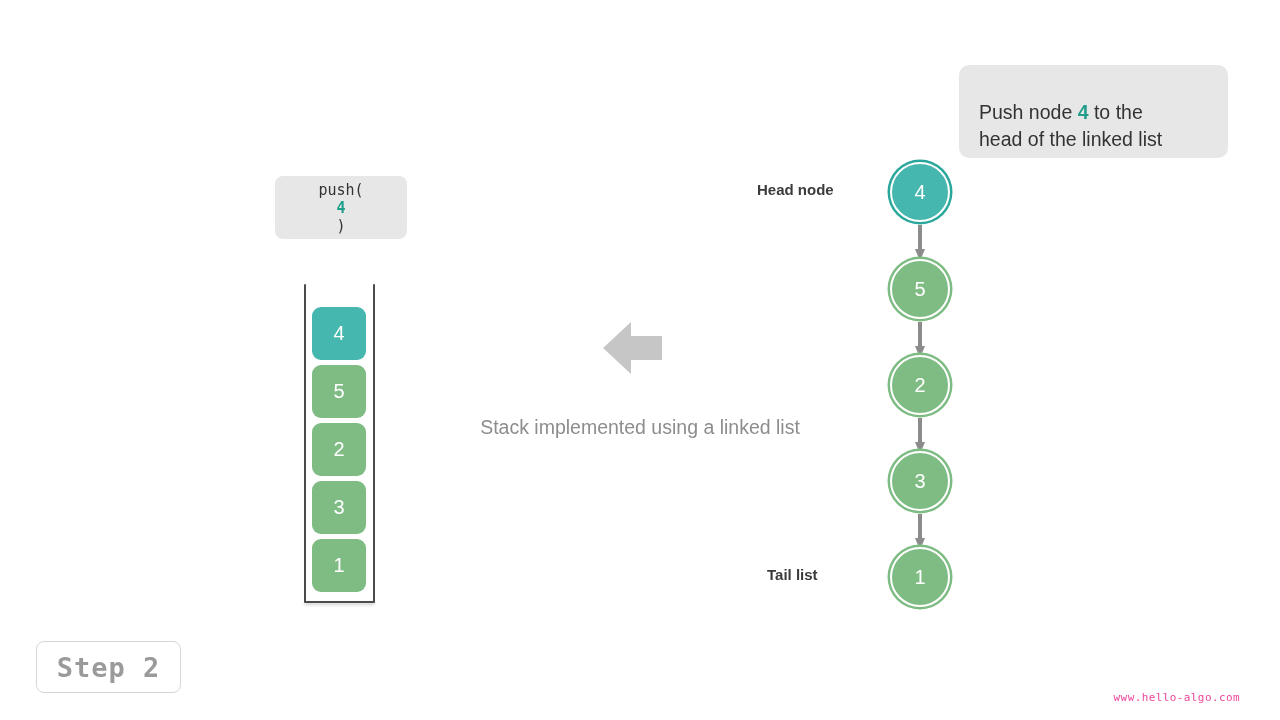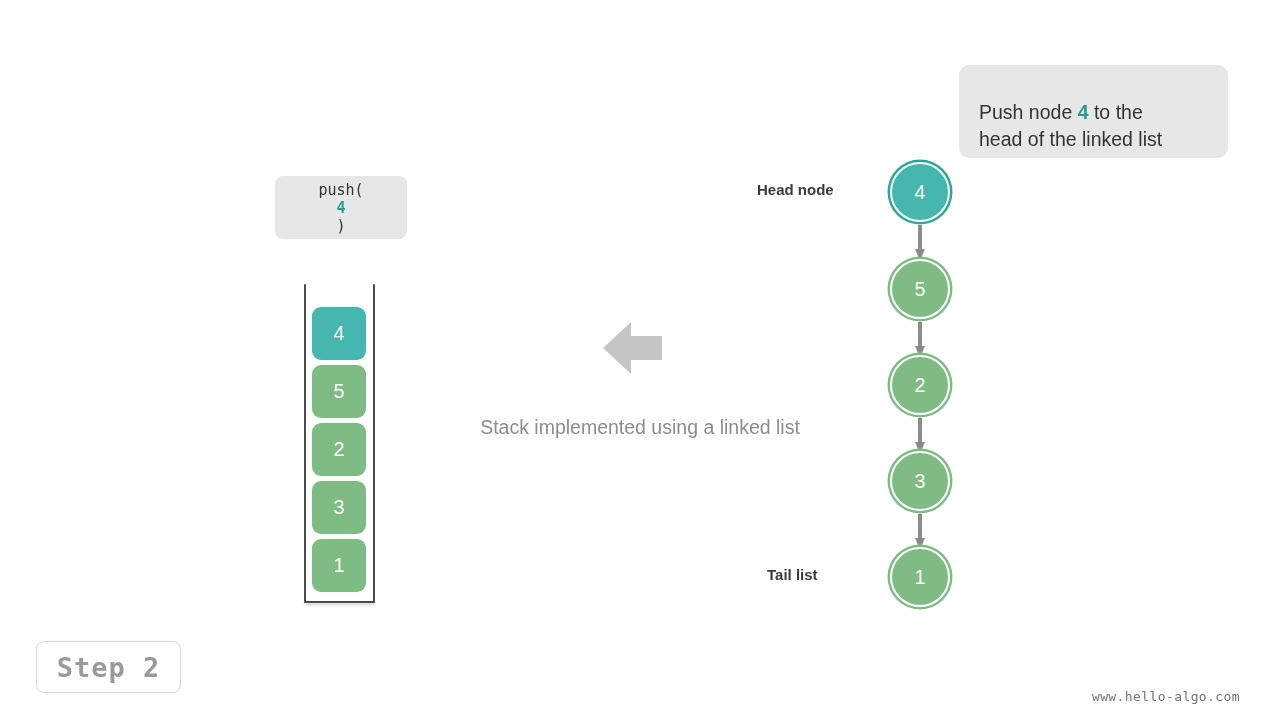--- a/index.html
+++ b/index.html
@@ -207,22 +207,22 @@
     letter-spacing: 1px;
     box-sizing: border-box;
   }
 
   
   .watermark {
     position: absolute;
     right: 40px;
     bottom: 16px;
     font-family: "DejaVu Sans Mono", monospace;
-    font-size: 13px;
-    color: #737373;
+    font-size: 11px;
+    color: #ec4899;
     letter-spacing: 0.4px;
   }
 </style>
 </head>
 <body>
 
 <div class="callout">
   <span>Push node </span><span class="hl">4</span><span> to the</span><br>
   <span>head of the linked list</span>
 </div>

